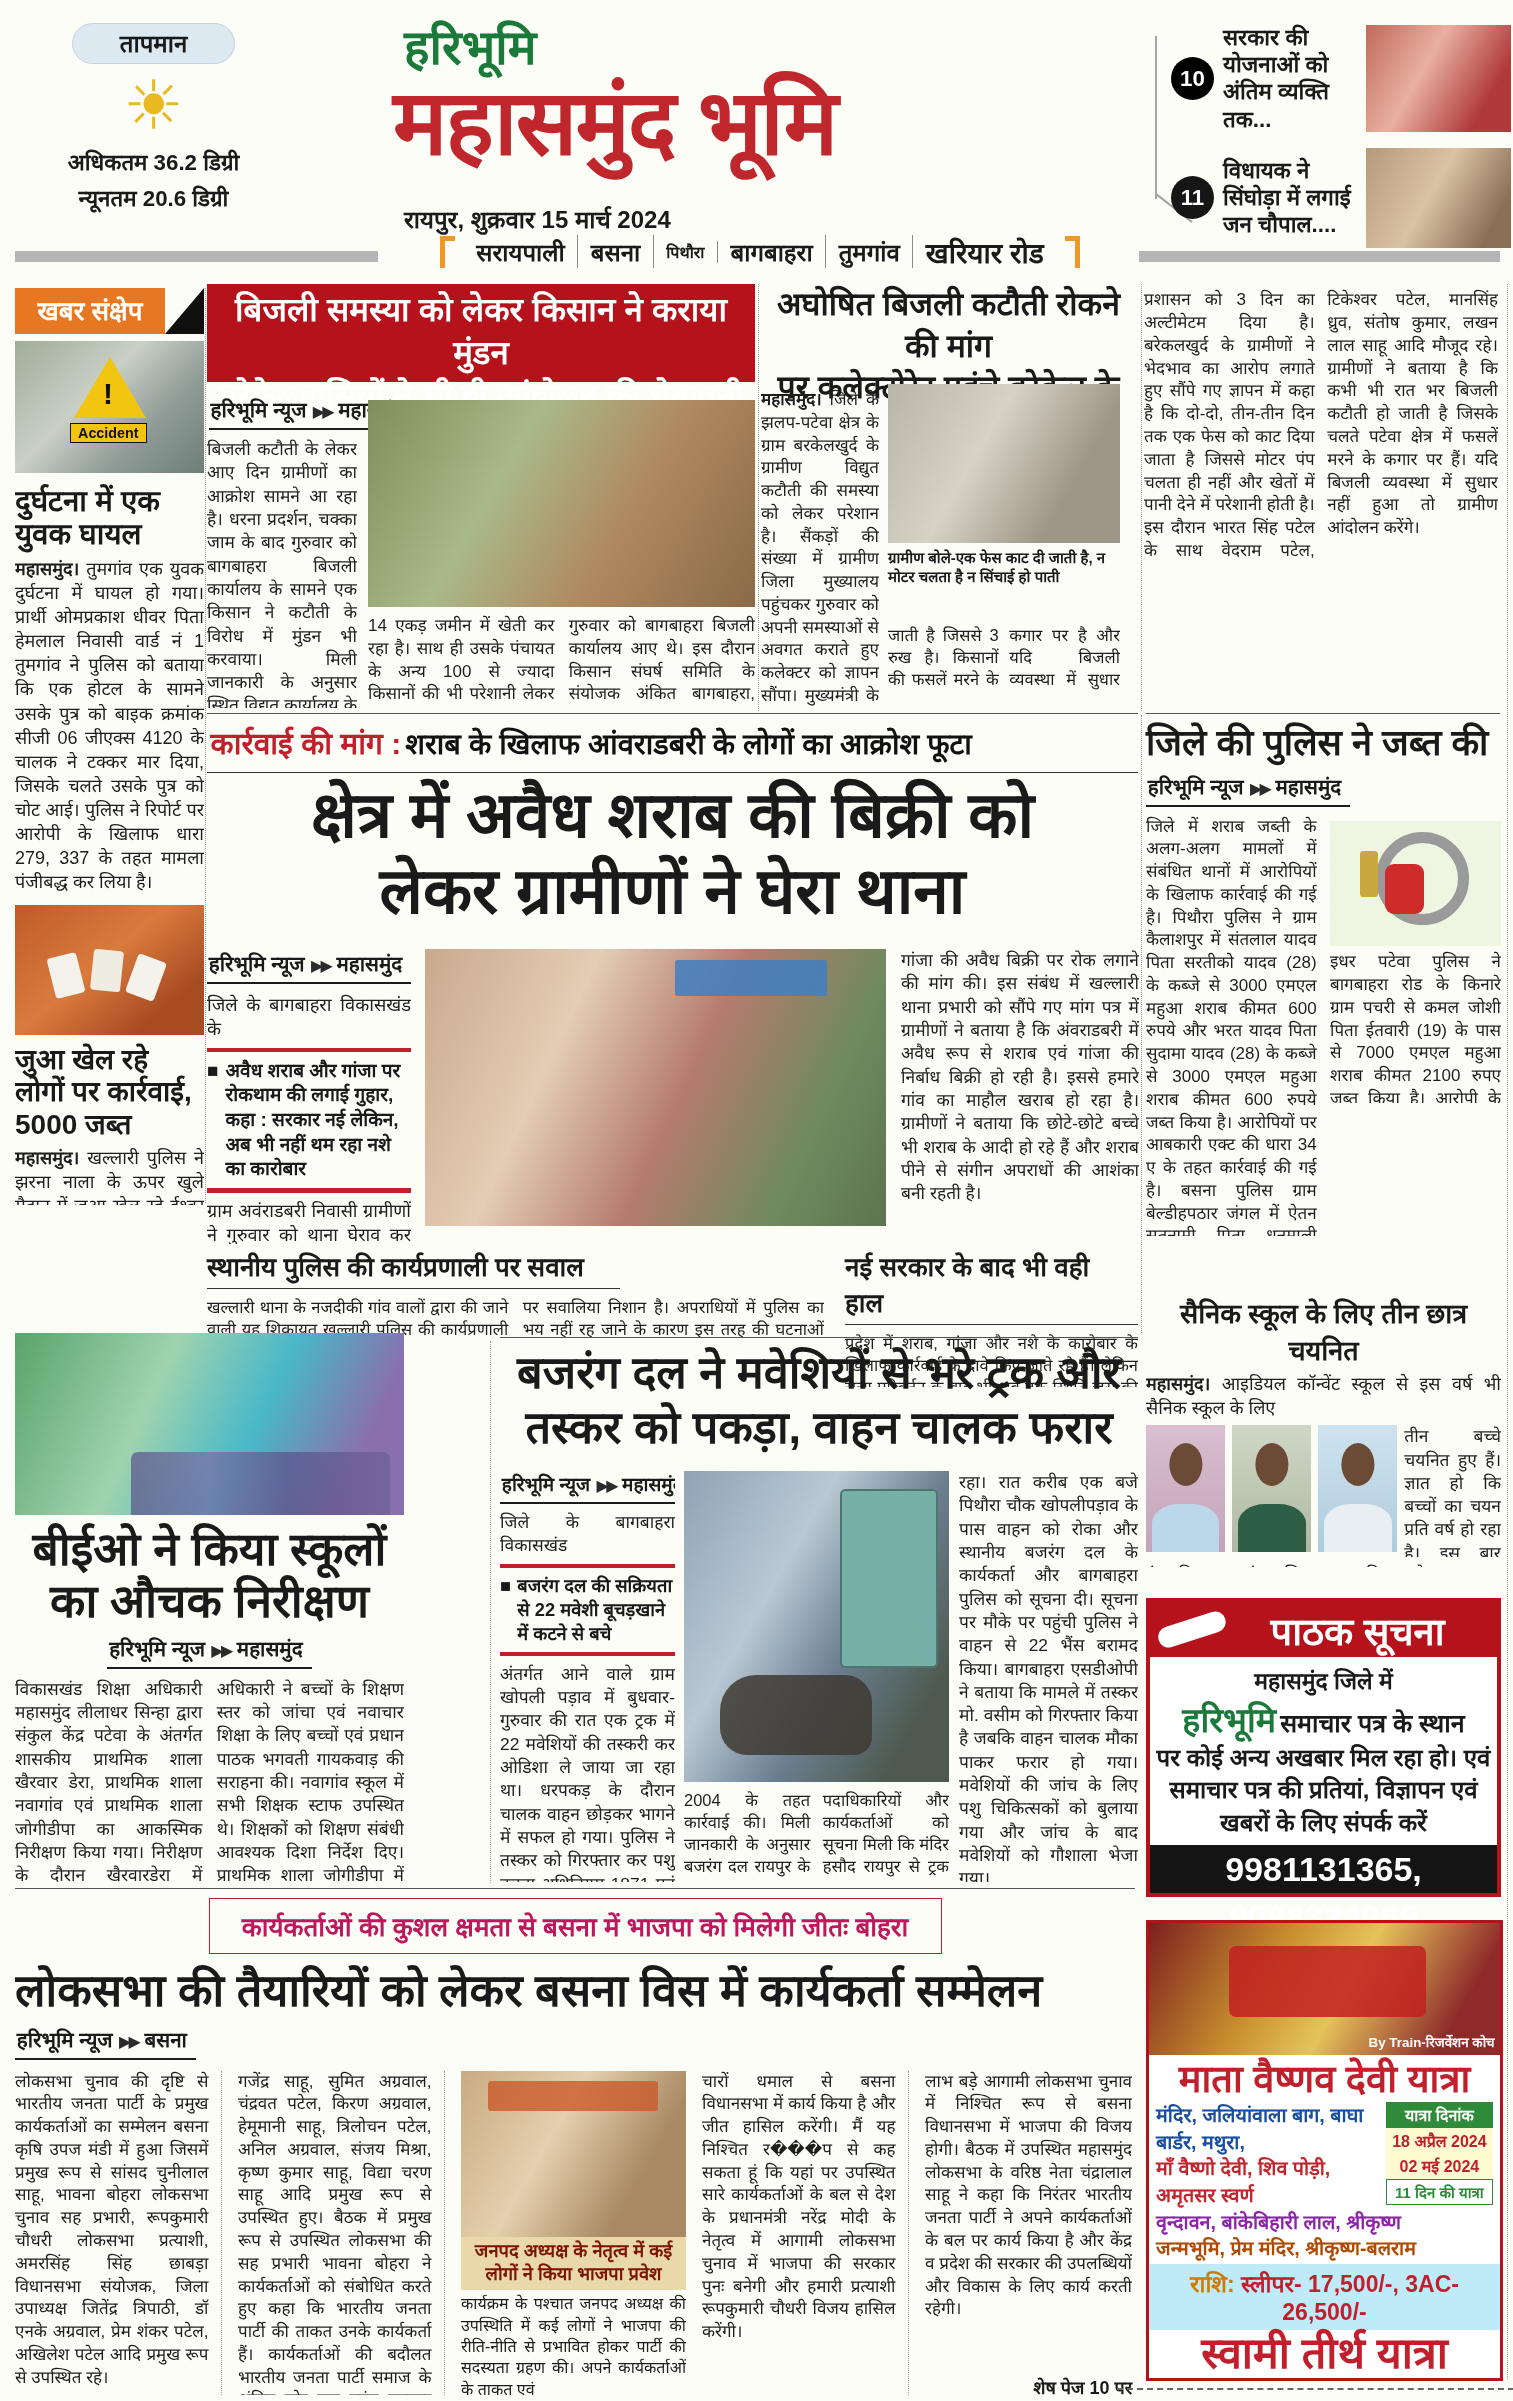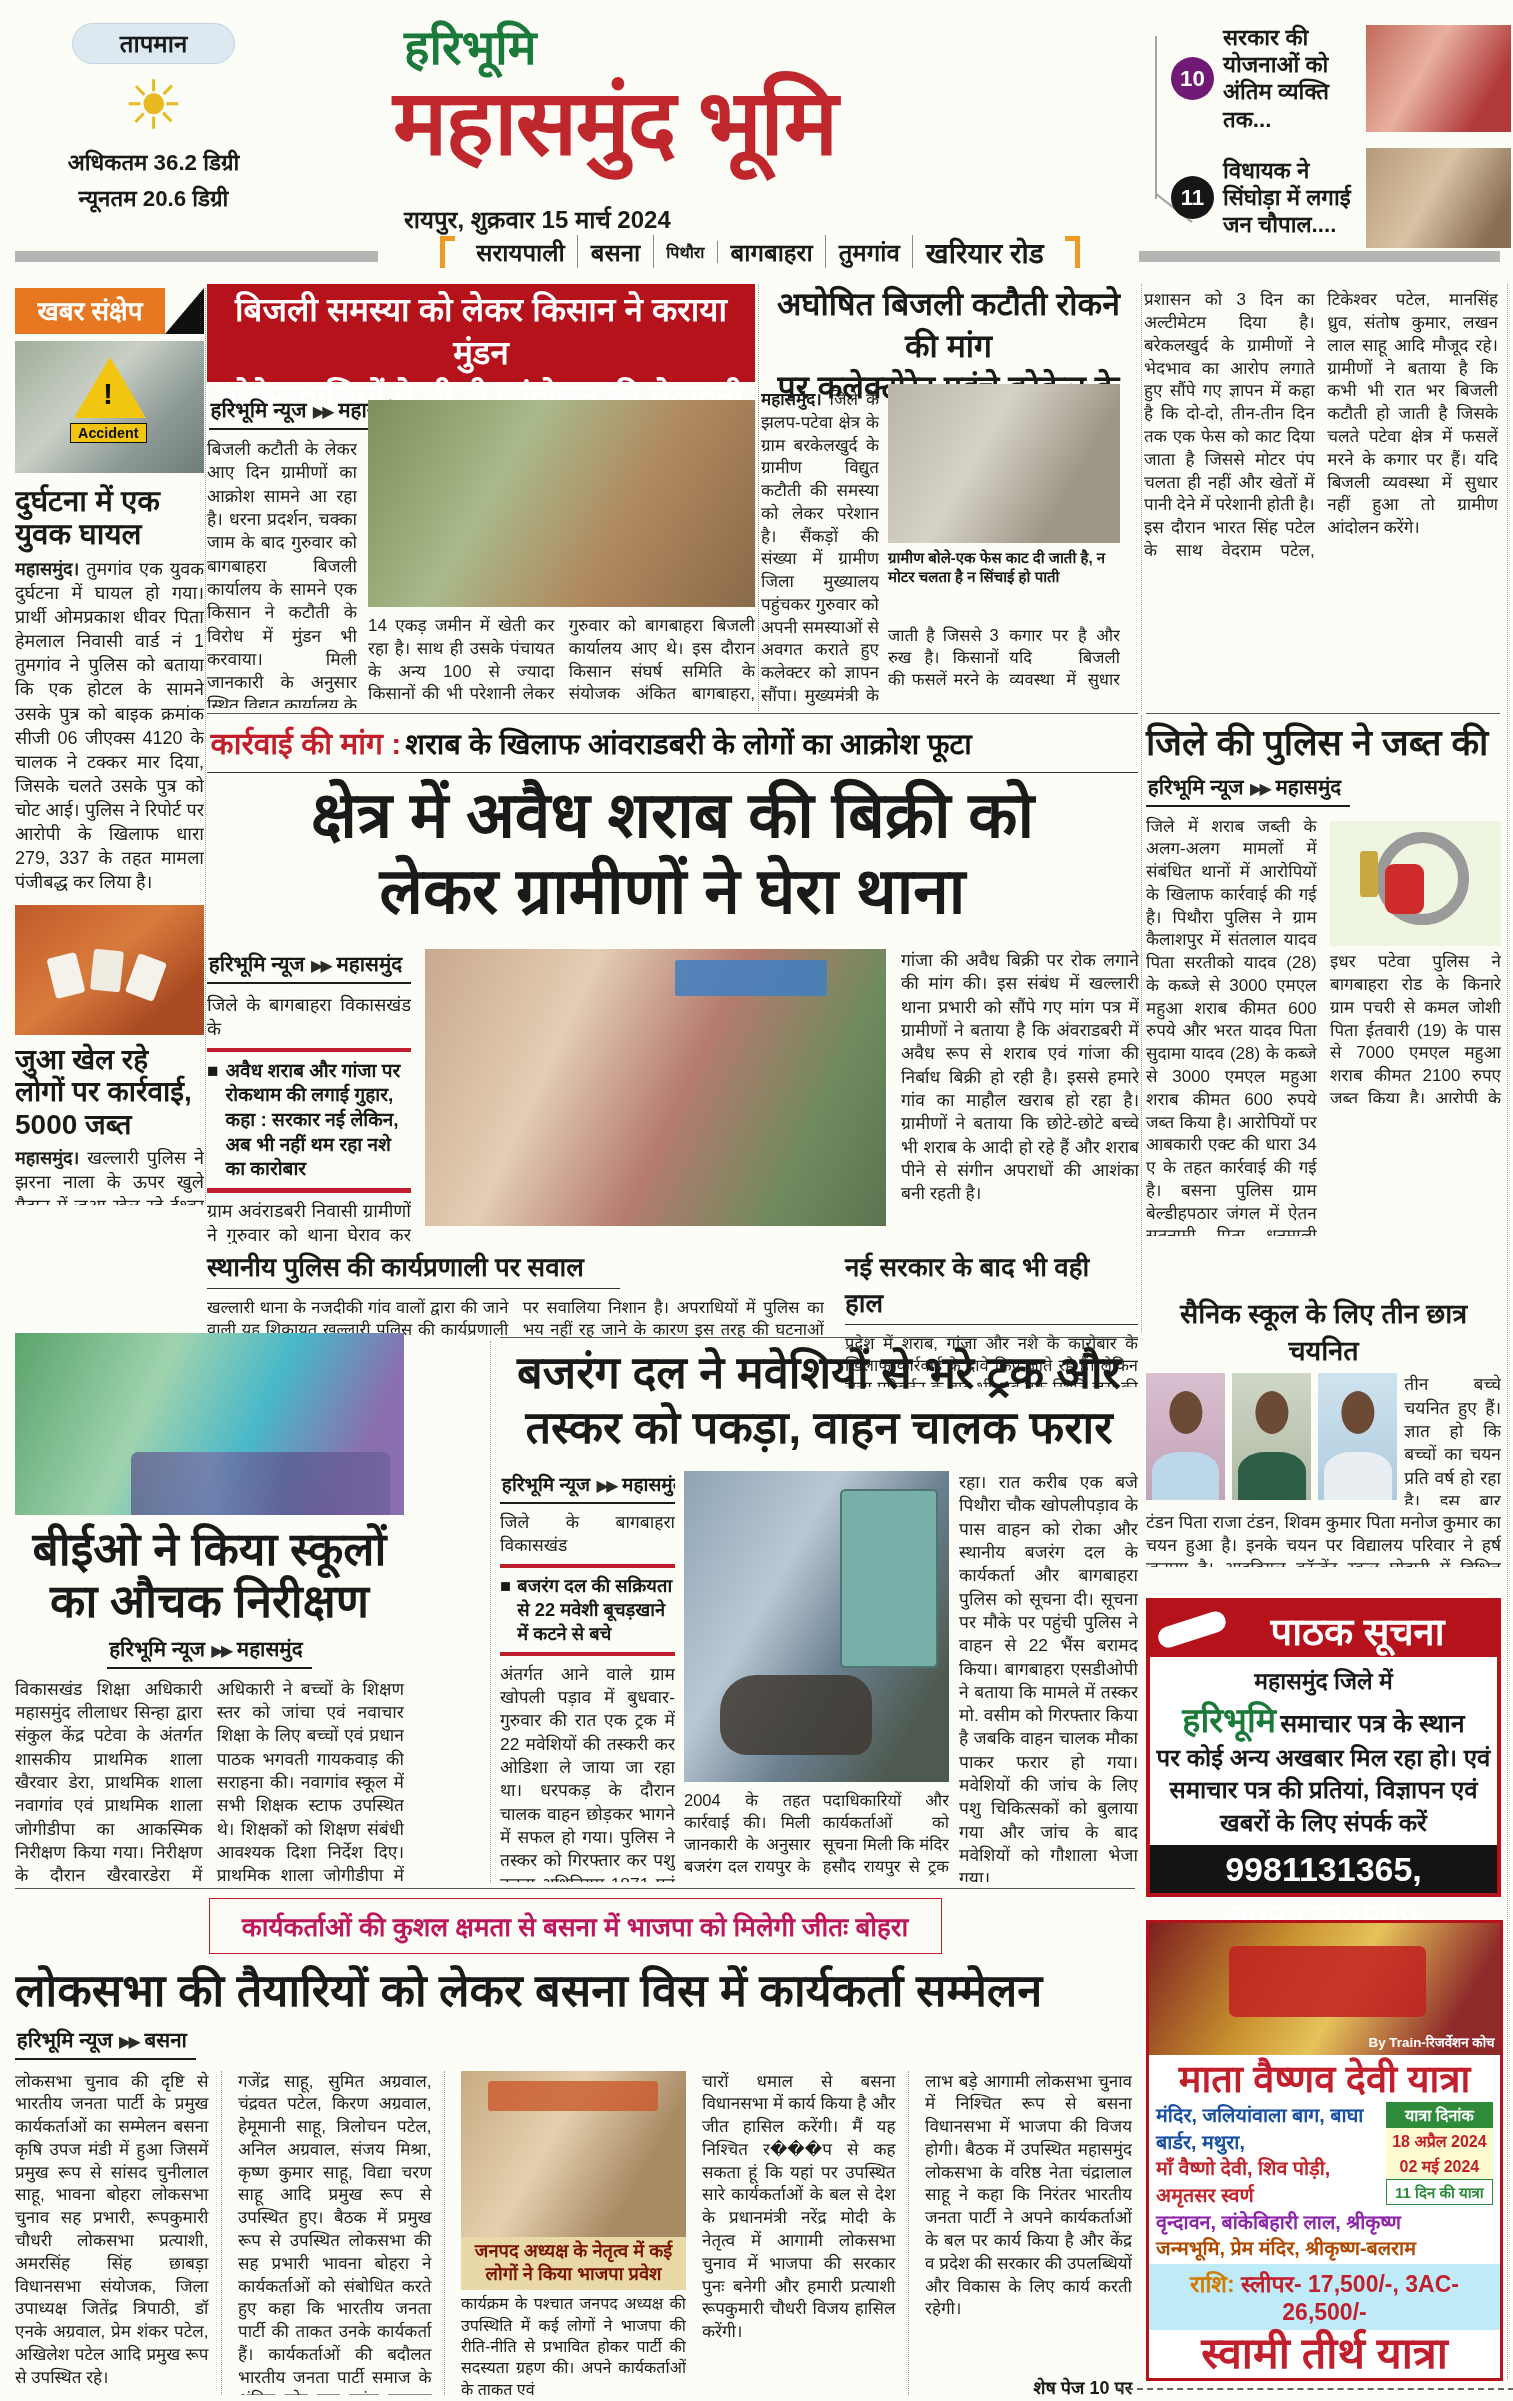--- a/index.html
+++ b/index.html
@@ -50,21 +50,21 @@
     <div style="font-size:22.3px;font-weight:700;margin-top:5.4px;">न्यूनतम 20.6 डिग्री</div>
   </div>
 
   <div class="abs" style="left:404px;top:12.5px;font-size:48px;font-weight:800;color:#1b7a3a;">हरिभूमि</div>
   <div class="abs" style="left:393px;top:57px;width:751px;font-size:91px;font-weight:800;color:#c0272d;white-space:nowrap;letter-spacing:-1.8px;">महासमुंद भूमि</div>
   <div class="abs" style="left:404px;top:202px;font-size:24px;font-weight:700;">रायपुर, शुक्रवार 15 मार्च 2024</div>
 
   <div class="abs" style="left:1155px;top:36px;height:163px;border-left:2.7px solid #a5a5a5;"></div>
   <div class="abs" style="left:1151px;top:207px;width:46px;border-top:2.7px solid #a5a5a5;transform:rotate(38deg);"></div>
   <div class="abs" style="left:1171px;top:21.4px;width:343px;height:114px;display:flex;align-items:center;gap:9px;">
-    <div style="width:43px;height:43px;border-radius:50%;background:#701a75;color:#fff;font-size:22.3px;font-weight:700;text-align:center;line-height:43px;flex:0 0 auto;">10</div>
+    <div style="width:43px;height:43px;border-radius:50%;background:#000000;color:#fff;font-size:22.3px;font-weight:700;text-align:center;line-height:43px;flex:0 0 auto;">10</div>
     <div style="width:134px;font-size:22.3px;font-weight:800;line-height:1.22;">सरकार की योजनाओं को अंतिम व्यक्ति तक...</div>
     <div class="photo ph-teaser1" style="width:145px;height:107px;flex:0 0 auto;"></div>
   </div>
   <div class="abs" style="left:1171px;top:143px;width:343px;height:109px;display:flex;align-items:center;gap:9px;">
     <div style="width:43px;height:43px;border-radius:50%;background:#161616;color:#fff;font-size:22.3px;font-weight:700;text-align:center;line-height:43px;flex:0 0 auto;">11</div>
     <div style="width:134px;font-size:22.3px;font-weight:800;line-height:1.22;">विधायक ने सिंघोड़ा में लगाई जन चौपाल....</div>
     <div class="photo ph-teaser2" style="width:145px;height:100px;flex:0 0 auto;"></div>
   </div>
 
   <div class="abs" style="left:15px;top:251px;width:363px;height:10.7px;background:#b5b5b5;"></div>
@@ -177,20 +177,21 @@
           <div style="position:absolute;left:55px;top:43px;width:39px;height:50px;background:#cf2b2b;border-radius:9px;"></div>
           <div style="position:absolute;left:30px;top:30px;width:18px;height:46px;background:#c9a83e;border-radius:3.6px;"></div>
         </div>
         <div class="bt" style="font-size:17px;height:152px;overflow:hidden;">इधर पटेवा पुलिस ने बागबाहरा रोड के किनारे ग्राम पचरी से कमल जोशी पिता ईतवारी (19) के पास से 7000 एमएल महुआ शराब कीमत 2100 रुपए जब्त किया है। आरोपी के खिलाफ धारा 34 (2) आबकारी एक्ट के तहत कार्रवाई की गई है।</div>
       </div>
     </div>
   </div>
 
   <div class="abs" style="left:1146px;top:1294px;width:355px;height:273px;overflow:hidden;">
     <div style="font-size:27px;font-weight:800;text-align:center;">सैनिक स्कूल के लिए तीन छात्र चयनित</div>
+    <div class="bt" style="font-size:18px;margin-top:3.6px;"><b>महासमुंद।</b> <span>आइडियल कॉन्वेंट स्कूल से इस वर्ष भी सैनिक स्कूल के लिए</span></div>
     <div style="display:flex;gap:7.1px;margin-top:5.4px;">
       <div class="photo ph-stu1" style="width:79px;height:127px;">
           <div class="sil-head"></div>
           <div class="sil-body" style="background:#bcd7ea;"></div>
         </div>
       <div class="photo ph-stu2" style="width:79px;height:127px;">
           <div class="sil-head"></div>
           <div class="sil-body" style="background:#2e5d46;"></div>
         </div>
       <div class="photo ph-stu3" style="width:79px;height:127px;">

